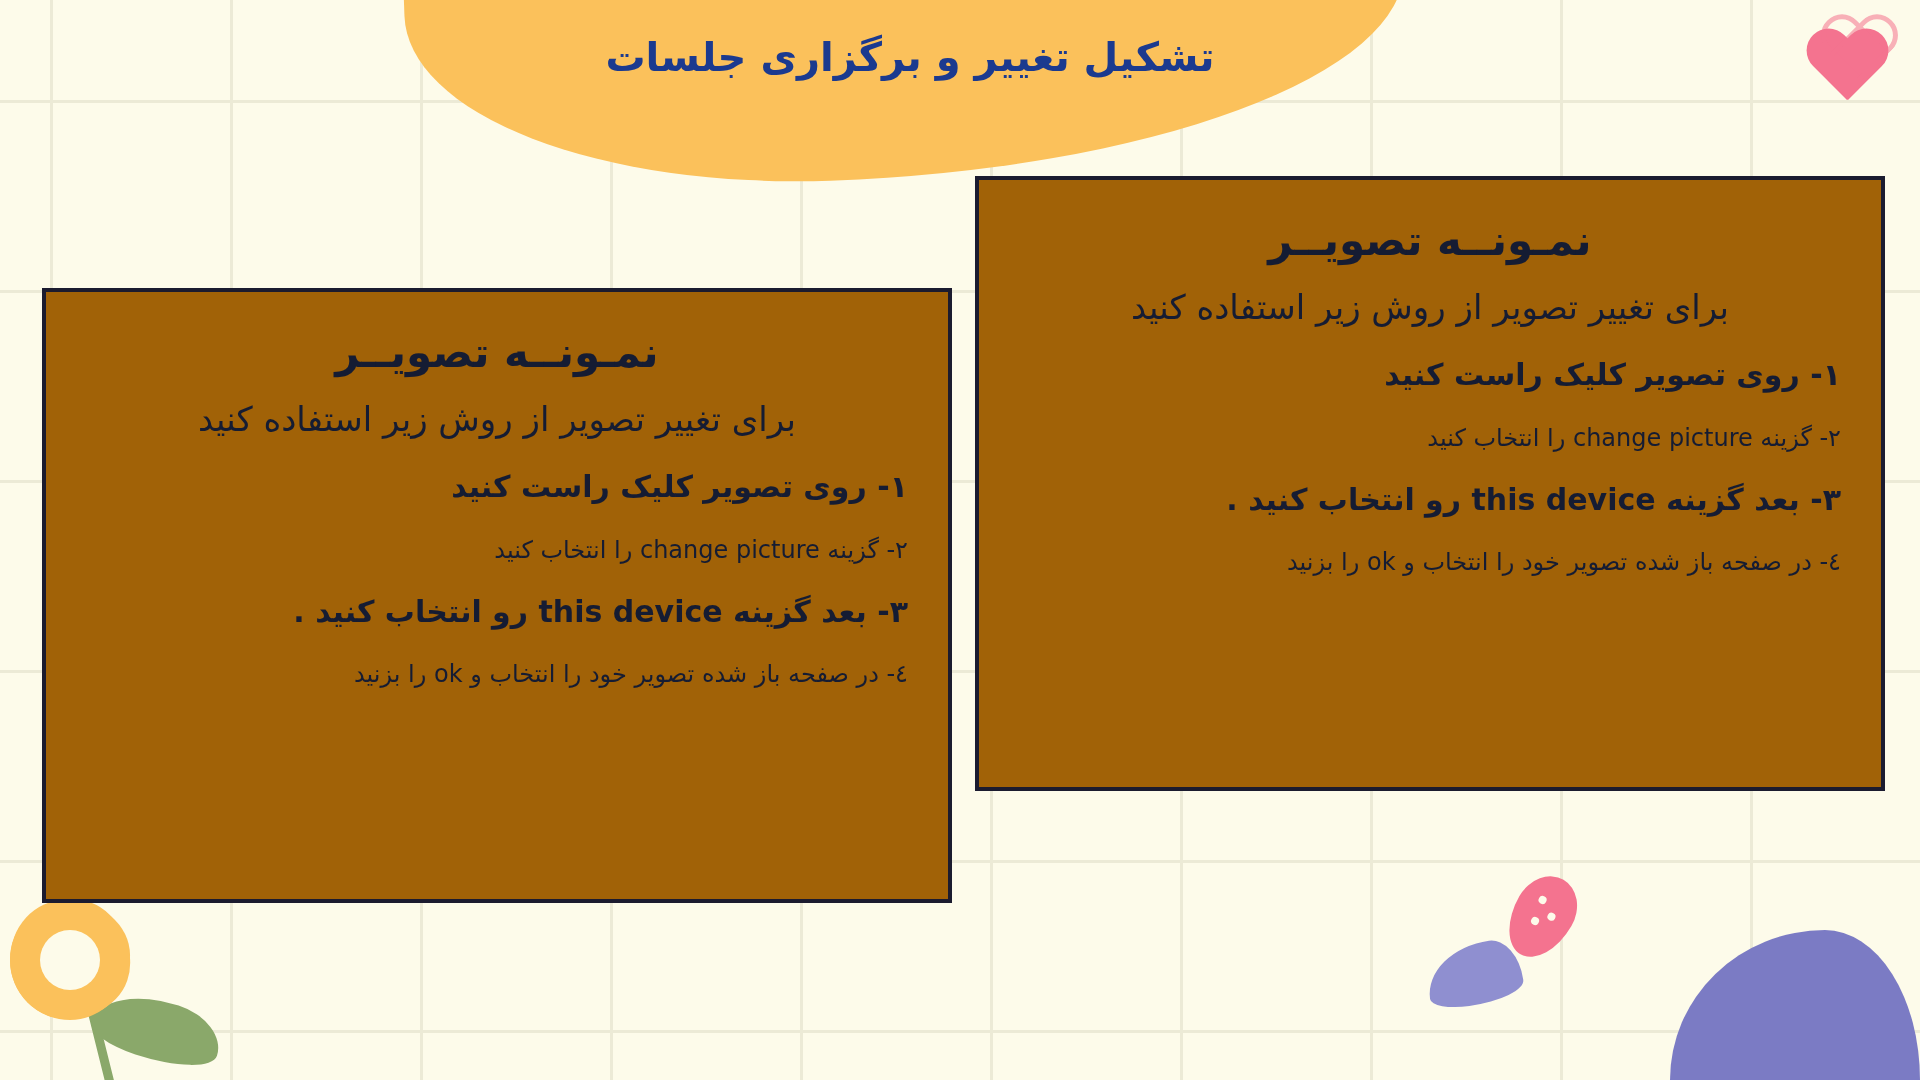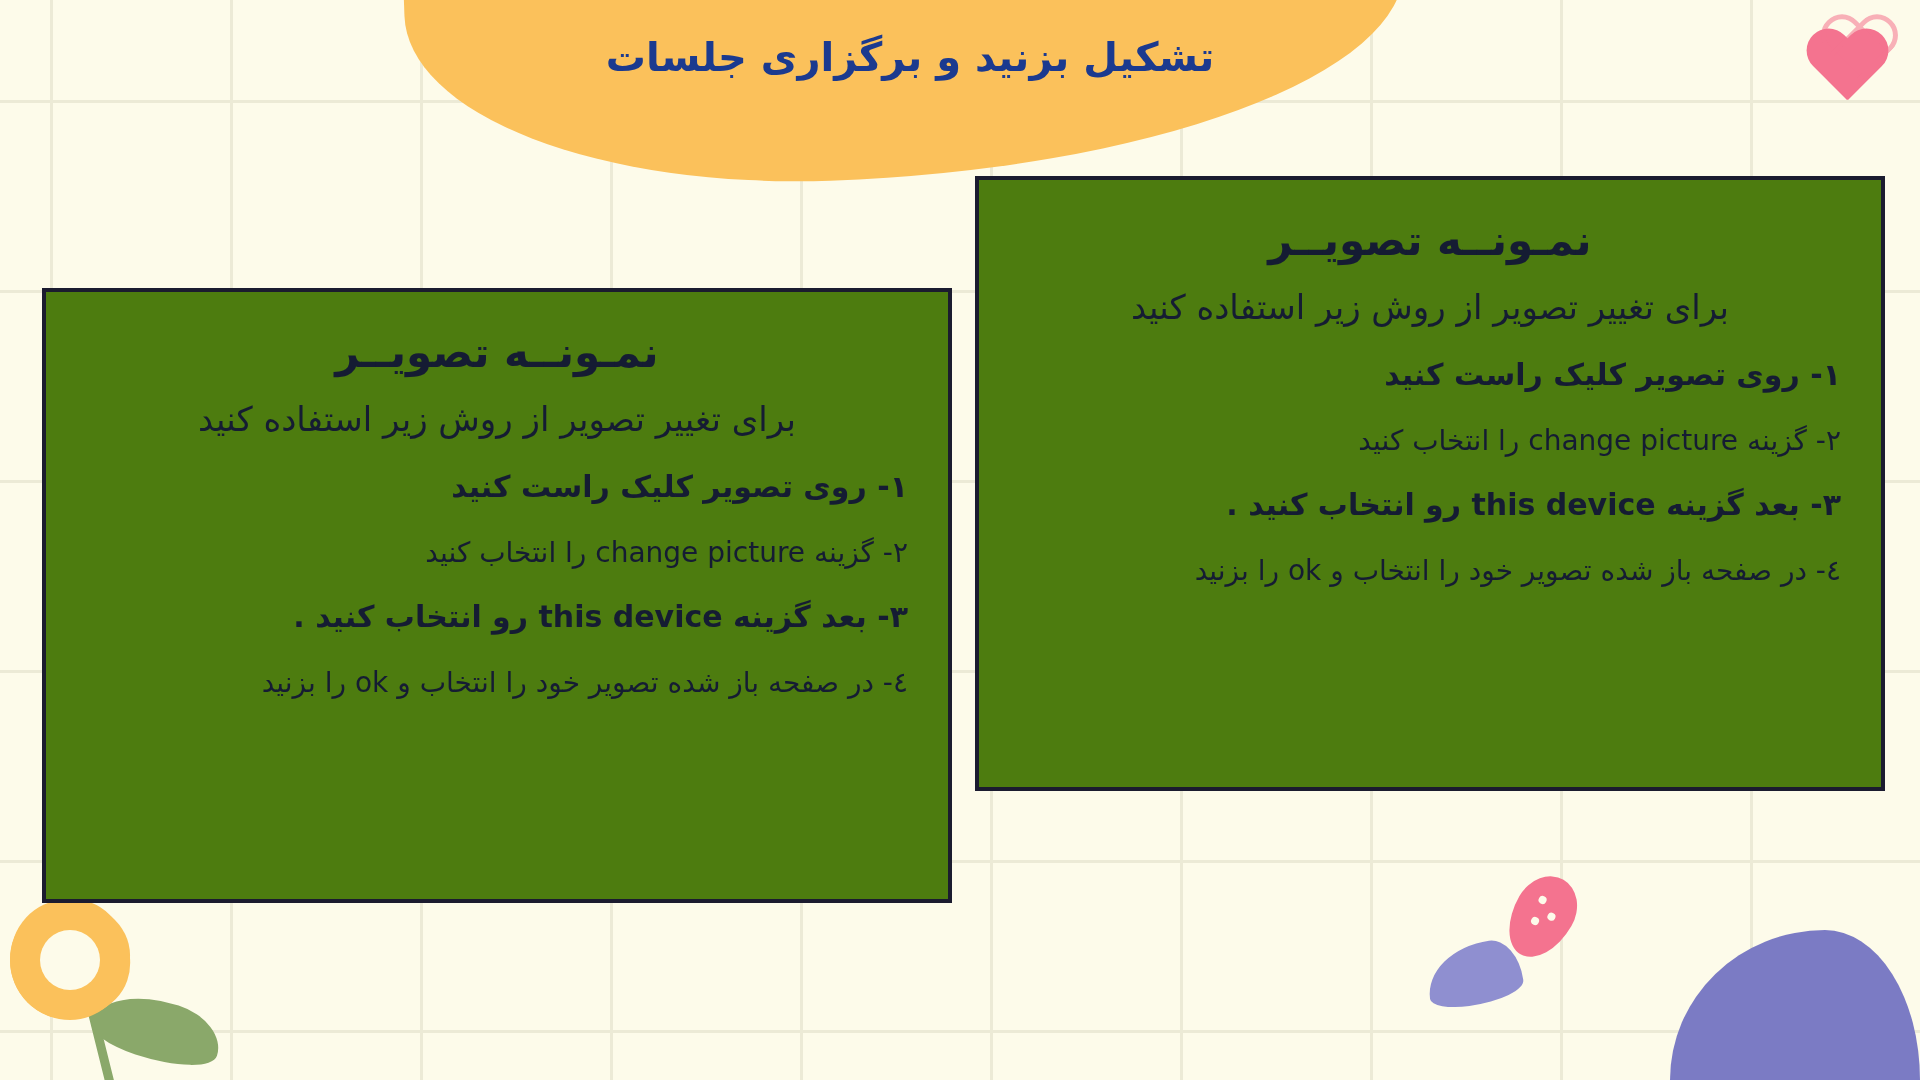--- a/index.html
+++ b/index.html
@@ -172,21 +172,21 @@
   .pin .s {
     position: absolute;
     width: 8px; height: 8px;
     border-radius: 50%;
     background: #fdfbea;
   }
 
   
   .card {
     position: absolute;
-    background: #4d7c0f;
+    background: #a16207;
     border: 4px solid #1b1b2f;
     box-sizing: border-box;
     direction: rtl;
     color: #1b2340;
   }
   .card-a { left: 975px; top: 176px; width: 910px; height: 615px; padding: 36px 40px 0 40px; }
   .card-b { left: 42px;  top: 288px; width: 910px; height: 615px; padding: 36px 40px 0 40px; }
 
   .card-title {
     text-align: center;
@@ -206,21 +206,21 @@
   .card-line {
     font-size: 30px;
     font-weight: bold;
     color: #151c33;
     text-align: right;
     margin: 0 0 26px 0;
     line-height: 1.35;
   }
   .card-line.thin {
     font-weight: normal;
-    font-size: 28px;
+    font-size: 24px;
   }
 </style>
 </head>
 <body>
 
 <div class="grid-layer">
   <div class="vline" style="left:50px"></div>
   <div class="vline" style="left:230px"></div>
   <div class="vline" style="left:420px"></div>
   <div class="vline" style="left:610px"></div>
@@ -232,21 +232,21 @@
   <div class="vline" style="left:1750px"></div>
   <div class="hline" style="top:100px"></div>
   <div class="hline" style="top:290px"></div>
   <div class="hline" style="top:480px"></div>
   <div class="hline" style="top:670px"></div>
   <div class="hline" style="top:860px"></div>
   <div class="hline" style="top:1030px"></div>
 </div>
 
 <div class="header-blob"></div>
-<div class="header-title">تشکیل بزنید و برگزاری جلسات</div>
+<div class="header-title">تشکیل تغییر و برگزاری جلسات</div>
 
 <div class="deco">
   <div class="star star-pink"></div>
 
 </div>
 
 <div class="heart"></div>
 <div class="heart-outline"></div>
 
 <div class="stem"></div>

